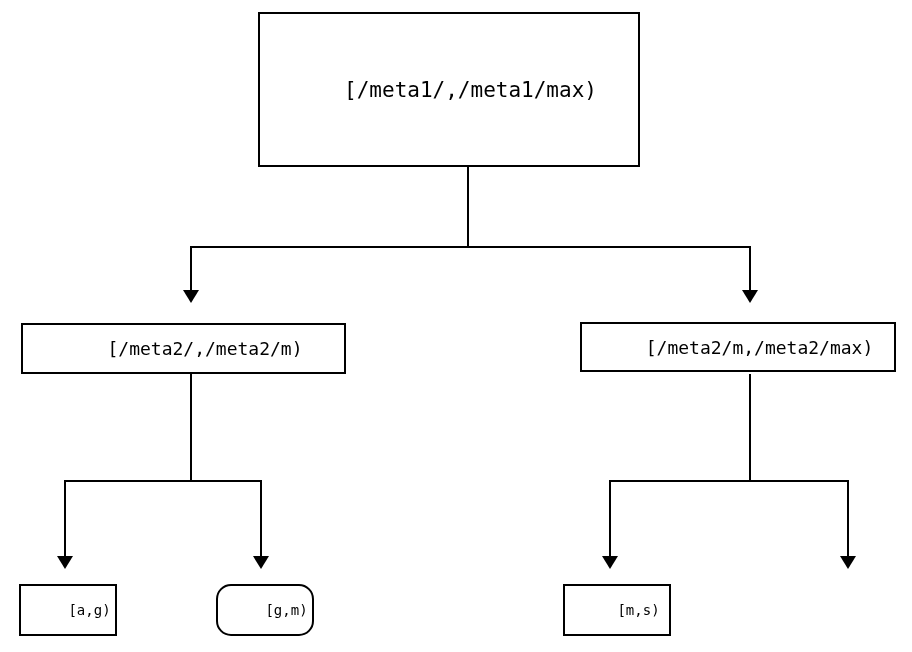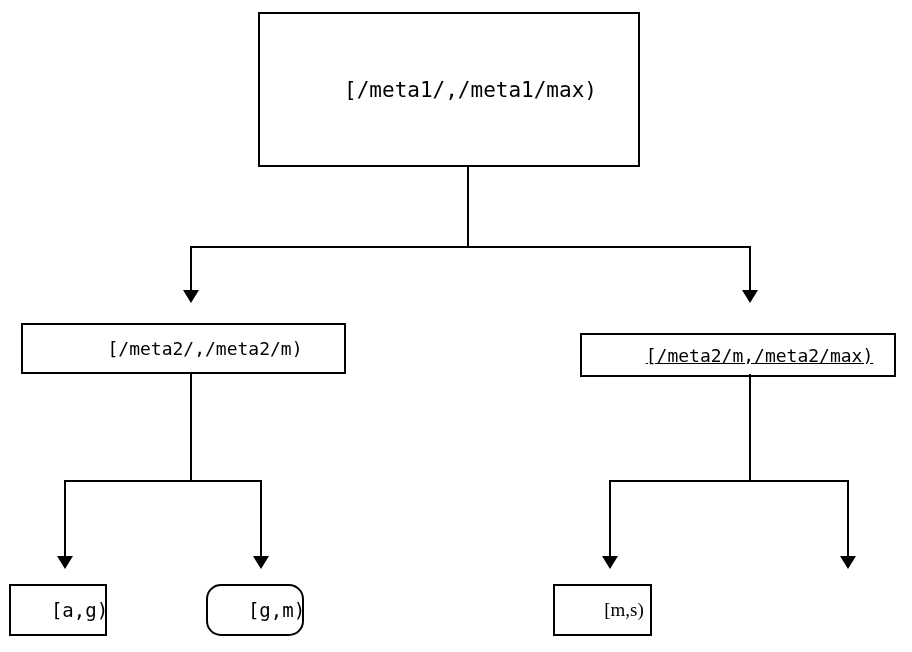--- a/index.html
+++ b/index.html
@@ -23,21 +23,21 @@
     display: flex;
     align-items: center;
     justify-content: center;
     color: #000000;
     white-space: pre;
     letter-spacing: 0px;
     padding-left: 43px;
   }
   .node-root   { font-size: 21px; }
   .node-mid    { font-size: 18px; text-align: right; }
-  .node-leaf   { font-size: 19px; }
+  .node-leaf   { font-size: 14px; margin-left: 10px; }
 
   .vline {
     position: absolute;
     width: 2px;
     background: #000000;
   }
   .hline {
     position: absolute;
     height: 2px;
     background: #000000;
@@ -63,36 +63,36 @@
   <div class="hline" style="left:190px; top:246px; width:561px; height:2px;"></div>
 
   <div class="vline" style="left:190px; top:246px; width:2px; height:46px;"></div>
   <div class="arrow" style="left:183px; top:290px;"></div>
 
   <div class="vline" style="left:749px; top:246px; width:2px; height:46px;"></div>
   <div class="arrow" style="left:742px; top:290px;"></div>
 
   <div class="node node-mid" style="left:21px; top:323px; width:325px; height:51px;">[/meta2/,/meta2/m)</div>
 
-  <div class="node node-mid" style="left:580px; top:333px; width:316px; height:44px;text-decoration:underline;">[/meta2/m,/meta2/max)</div>
+  <div class="node node-mid" style="left:580px; top:322px; width:316px; height:50px;">[/meta2/m,/meta2/max)</div>
 
   <div class="vline" style="left:190px; top:374px; width:2px; height:108px;"></div>
   <div class="hline" style="left:64px; top:480px; width:198px; height:2px;"></div>
   <div class="vline" style="left:64px; top:480px; width:2px; height:78px;"></div>
   <div class="arrow" style="left:57px; top:556px;"></div>
   <div class="vline" style="left:260px; top:480px; width:2px; height:78px;"></div>
   <div class="arrow" style="left:253px; top:556px;"></div>
 
   <div class="vline" style="left:749px; top:374px; width:2px; height:108px;"></div>
   <div class="hline" style="left:609px; top:480px; width:240px; height:2px;"></div>
   <div class="vline" style="left:609px; top:480px; width:2px; height:78px;"></div>
   <div class="arrow" style="left:602px; top:556px;"></div>
   <div class="vline" style="left:847px; top:480px; width:2px; height:78px;"></div>
   <div class="arrow" style="left:840px; top:556px;"></div>
 
   <div class="node node-leaf" style="left:9px; top:584px; width:98px; height:52px;">[a,g)</div>
 
   <div class="node node-leaf" style="left:206px; top:584px; width:98px; height:52px;border-radius:15px;">[g,m)</div>
 
-  <div class="node node-leaf" style="left:553px; top:584px; width:99px; height:52px;font-family:Liberation Serif, serif;">[m,s)</div>
+  <div class="node node-leaf" style="left:553px; top:584px; width:108px; height:52px;">[m,s)</div>
 
 
 </div>
 
 </body></html>

